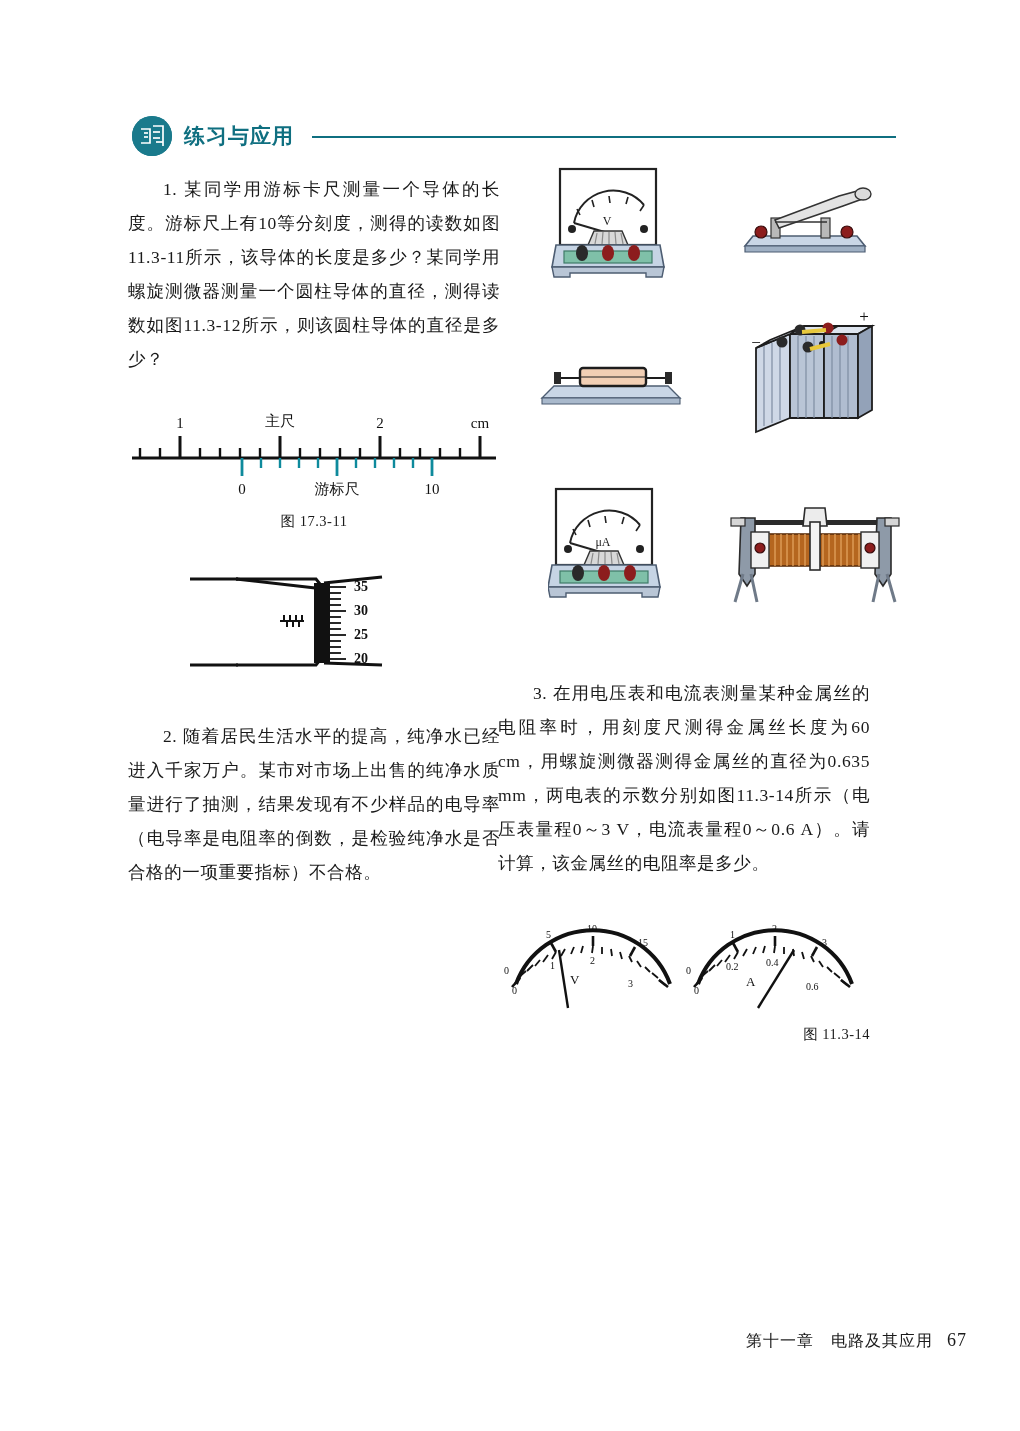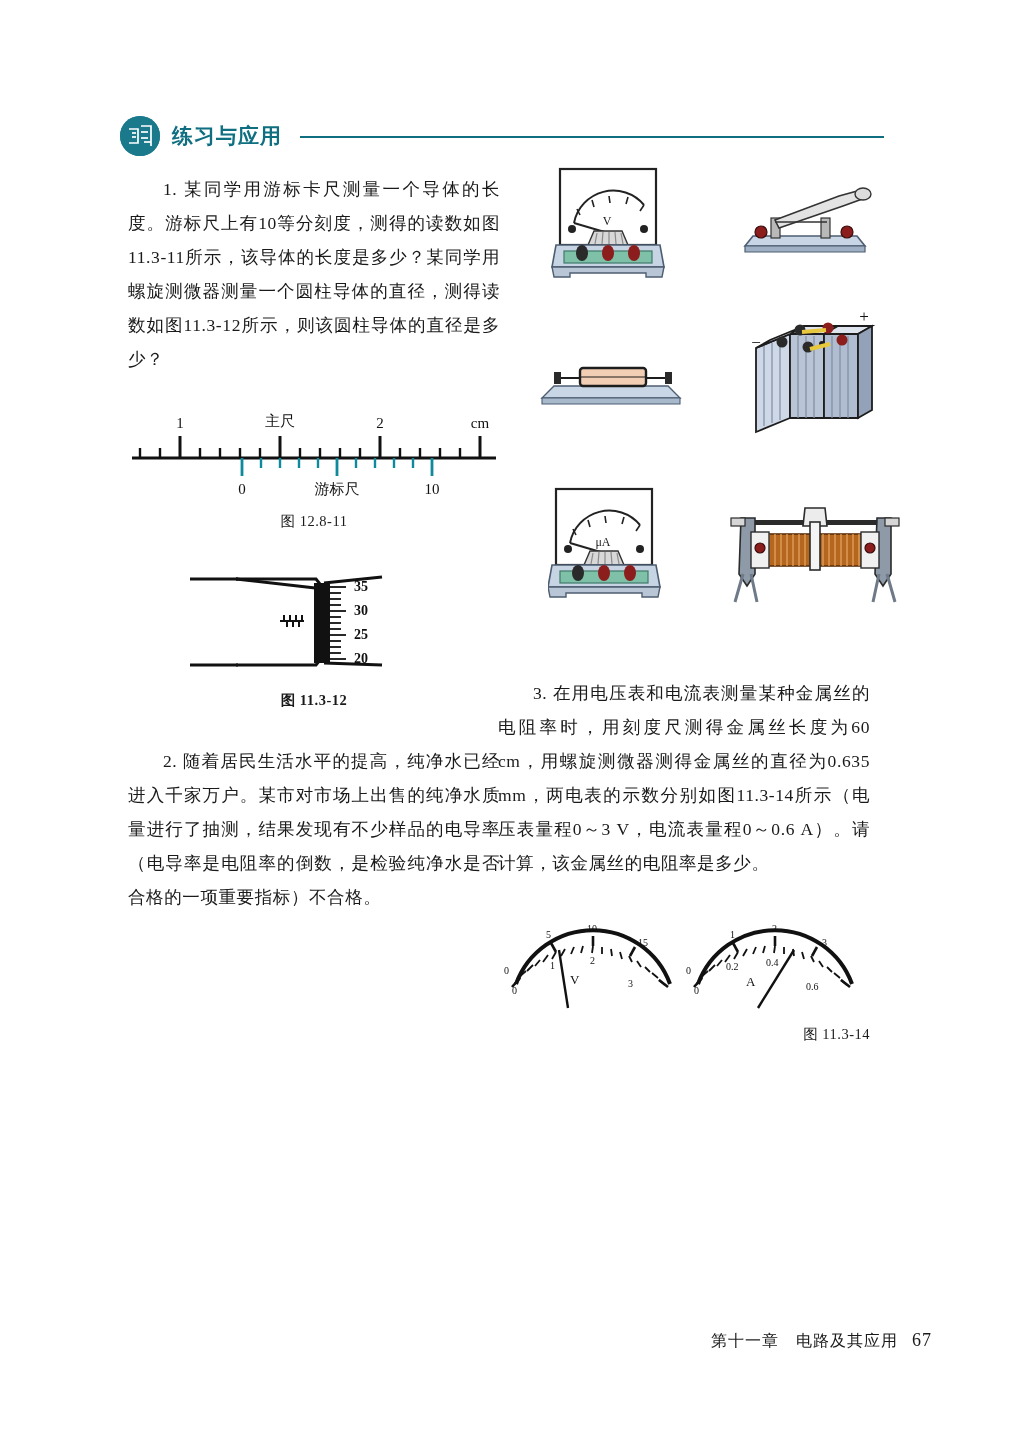--- a/index.html
+++ b/index.html
@@ -12,21 +12,21 @@
     height: 1431px;
     position: relative;
     font-family: "Liberation Serif", "DejaVu Serif", serif;
     color: #1a1a1a;
     overflow: hidden;
   }
 
   
   #section-header {
     position: absolute;
-    left: 120px;
+    left: 132px;
     top: 110px;
     width: 764px;
     height: 52px;
     display: flex;
     align-items: center;
   }
   .header-icon {
     width: 40px;
     height: 40px;
     border-radius: 50%;
@@ -96,21 +96,21 @@
   
   #fig-meters { margin-top: 34px; }
 
   
   #page-footer {
     position: absolute;
     left: 0;
     top: 1330px;
     width: 1020px;
     text-align: right;
-    padding-right: 88px;
+    padding-right: 53px;
     box-sizing: border-box;
     font-size: 16px;
     letter-spacing: 1px;
   }
   #page-footer .chap { margin-right: 14px; }
   #page-footer .pnum { font-size: 18px; }
 
   svg text { font-family: "Liberation Serif", serif; }
 </style>
 </head>
@@ -184,21 +184,21 @@
       </g>
       <g stroke="#0e8a9c" stroke-width="2.8">
         <line x1="114" y1="56" x2="114" y2="74"></line>
         <line x1="209" y1="56" x2="209" y2="74"></line>
         <line x1="304" y1="56" x2="304" y2="74"></line>
       </g>
       <text x="114" y="92" text-anchor="middle" font-size="15" fill="#111">0</text>
       <text x="209" y="92" text-anchor="middle" font-size="15" fill="#111">游标尺</text>
       <text x="304" y="92" text-anchor="middle" font-size="15" fill="#111">10</text>
     </svg>
-    <div class="figcaption">图 12.8-11</div>
+    <div class="figcaption">图 17.3-11</div>
   </div>
 
   <div class="figure" id="fig-micrometer-wrap">
     <svg width="372" height="120" viewBox="0 0 372 120">
 
       <g stroke="#111" stroke-width="3" fill="none">
         <path d="M108 18 L188 18 L196 28 L196 94 L188 104 L108 104"></path>
         <line x1="108" y1="18" x2="196" y2="28"></line>
       </g>
 
@@ -235,21 +235,20 @@
         <line x1="174" y1="54" x2="174" y2="60"></line>
         <line x1="159" y1="60" x2="159" y2="66"></line>
         <line x1="165" y1="60" x2="165" y2="66"></line>
         <line x1="171" y1="60" x2="171" y2="66"></line>
       </g>
       <text x="226" y="30" font-size="14" fill="#111">35</text>
       <text x="226" y="54" font-size="14" fill="#111">30</text>
       <text x="226" y="78" font-size="14" fill="#111">25</text>
       <text x="226" y="102" font-size="14" fill="#111">20</text>
     </svg>
-    <div class="figcaption">图 11.3-12</div>
   </div>
 
   <p class="para" style="margin-top:34px">2. 随着居民生活水平的提高，纯净水已经进入千家万户。某市对市场上出售的纯净水质量进行了抽测，结果发现有不少样品的电导率（电导率是电阻率的倒数，是检验纯净水是否合格的一项重要指标）不合格。</p>
 </div>
 
 <div id="fig-apparatus">
 
   <svg class="app-item" style="left:30px; top:5px;" width="120" height="125" viewBox="0 0 120 125">
     <rect x="10" y="4" width="96" height="76" fill="#ffffff" stroke="#222" stroke-width="2.2"></rect>
     <path d="M24 58 A40 40 0 0 1 94 40" fill="none" stroke="#222" stroke-width="2"></path>

